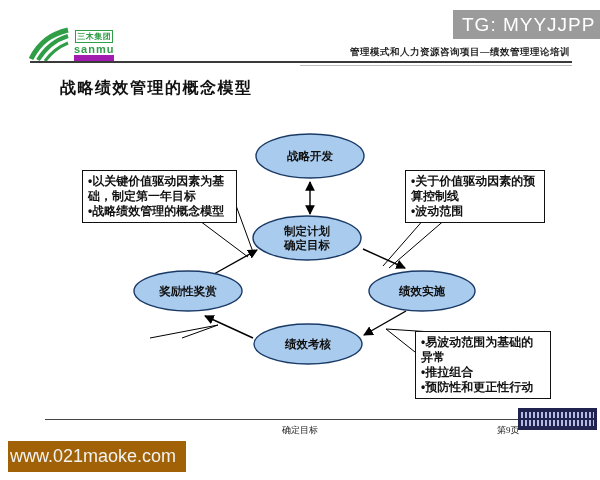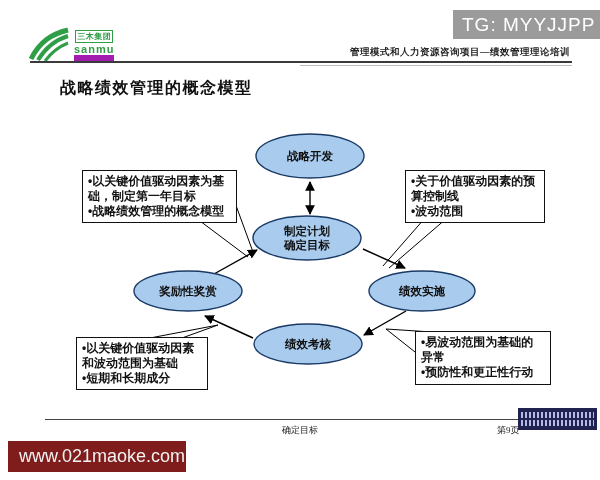--- a/index.html
+++ b/index.html
@@ -52,22 +52,22 @@
   .footer-conf{position:absolute;left:0;right:0;top:424px;text-align:center;font-size:9px;color:#222222;font-family:"Liberation Serif",serif;}
   .footer-page{position:absolute;left:497px;top:424px;font-size:9px;color:#222222;font-family:"Liberation Serif",serif;}
   
   .footer-watermark{
     position:absolute;left:518px;top:408px;width:79px;height:22px;background:#20234f;z-index:4;
     display:flex;flex-direction:column;justify-content:space-evenly;padding:2px 3px;box-sizing:border-box;
   }
   .wm-row{height:6px;background:repeating-linear-gradient(90deg,#cfd3ff 0 2px,#20234f 2px 4px);opacity:.85;}
   
   .site-bar{
-    position:absolute;left:8px;top:441px;width:178px;height:31px;background:#7f1d1d;
-    color:#f2f2f2;font-size:18px;line-height:31px;padding-left:11px;box-sizing:border-box;
+    position:absolute;left:8px;top:441px;width:178px;height:31px;background:#a16207;
+    color:#f2f2f2;font-size:18px;line-height:31px;padding-left:2px;box-sizing:border-box;
     font-family:"Liberation Sans",sans-serif;z-index:5;
   }
 </style>
 </head>
 <body>
 
 <div class="slide">
 
   <div class="tg-badge">TG: MYYJJPP</div>
 
@@ -138,26 +138,23 @@
   </svg>
 
   <div class="callout co-top-left">
     <div class="callout-line">•以关键价值驱动因素为基础，制定第一年目标</div>
     <div class="callout-line">•战略绩效管理的概念模型</div>
   </div>
   <div class="callout co-top-right">
     <div class="callout-line">•关于价值驱动因素的预算控制线</div>
     <div class="callout-line">•波动范围</div>
   </div>
-  <div class="callout co-bottom-left">
-    <div class="callout-line">•以关键价值驱动因素和波动范围为基础</div>
-    <div class="callout-line">•短期和长期成分</div>
-  </div>
   <div class="callout co-bottom-right">
     <div class="callout-line">•易波动范围为基础的异常</div>
+    <div class="callout-line">•推拉组合</div>
     <div class="callout-line">•预防性和更正性行动</div>
   </div>
 
   <div class="footer-rule"></div>
   <div class="footer-date">2002年12月</div>
   <div class="footer-conf">确定目标</div>
   <div class="footer-page">第9页</div>
   <div class="footer-watermark">
     <div class="wm-row"></div>
     <div class="wm-row"></div>

